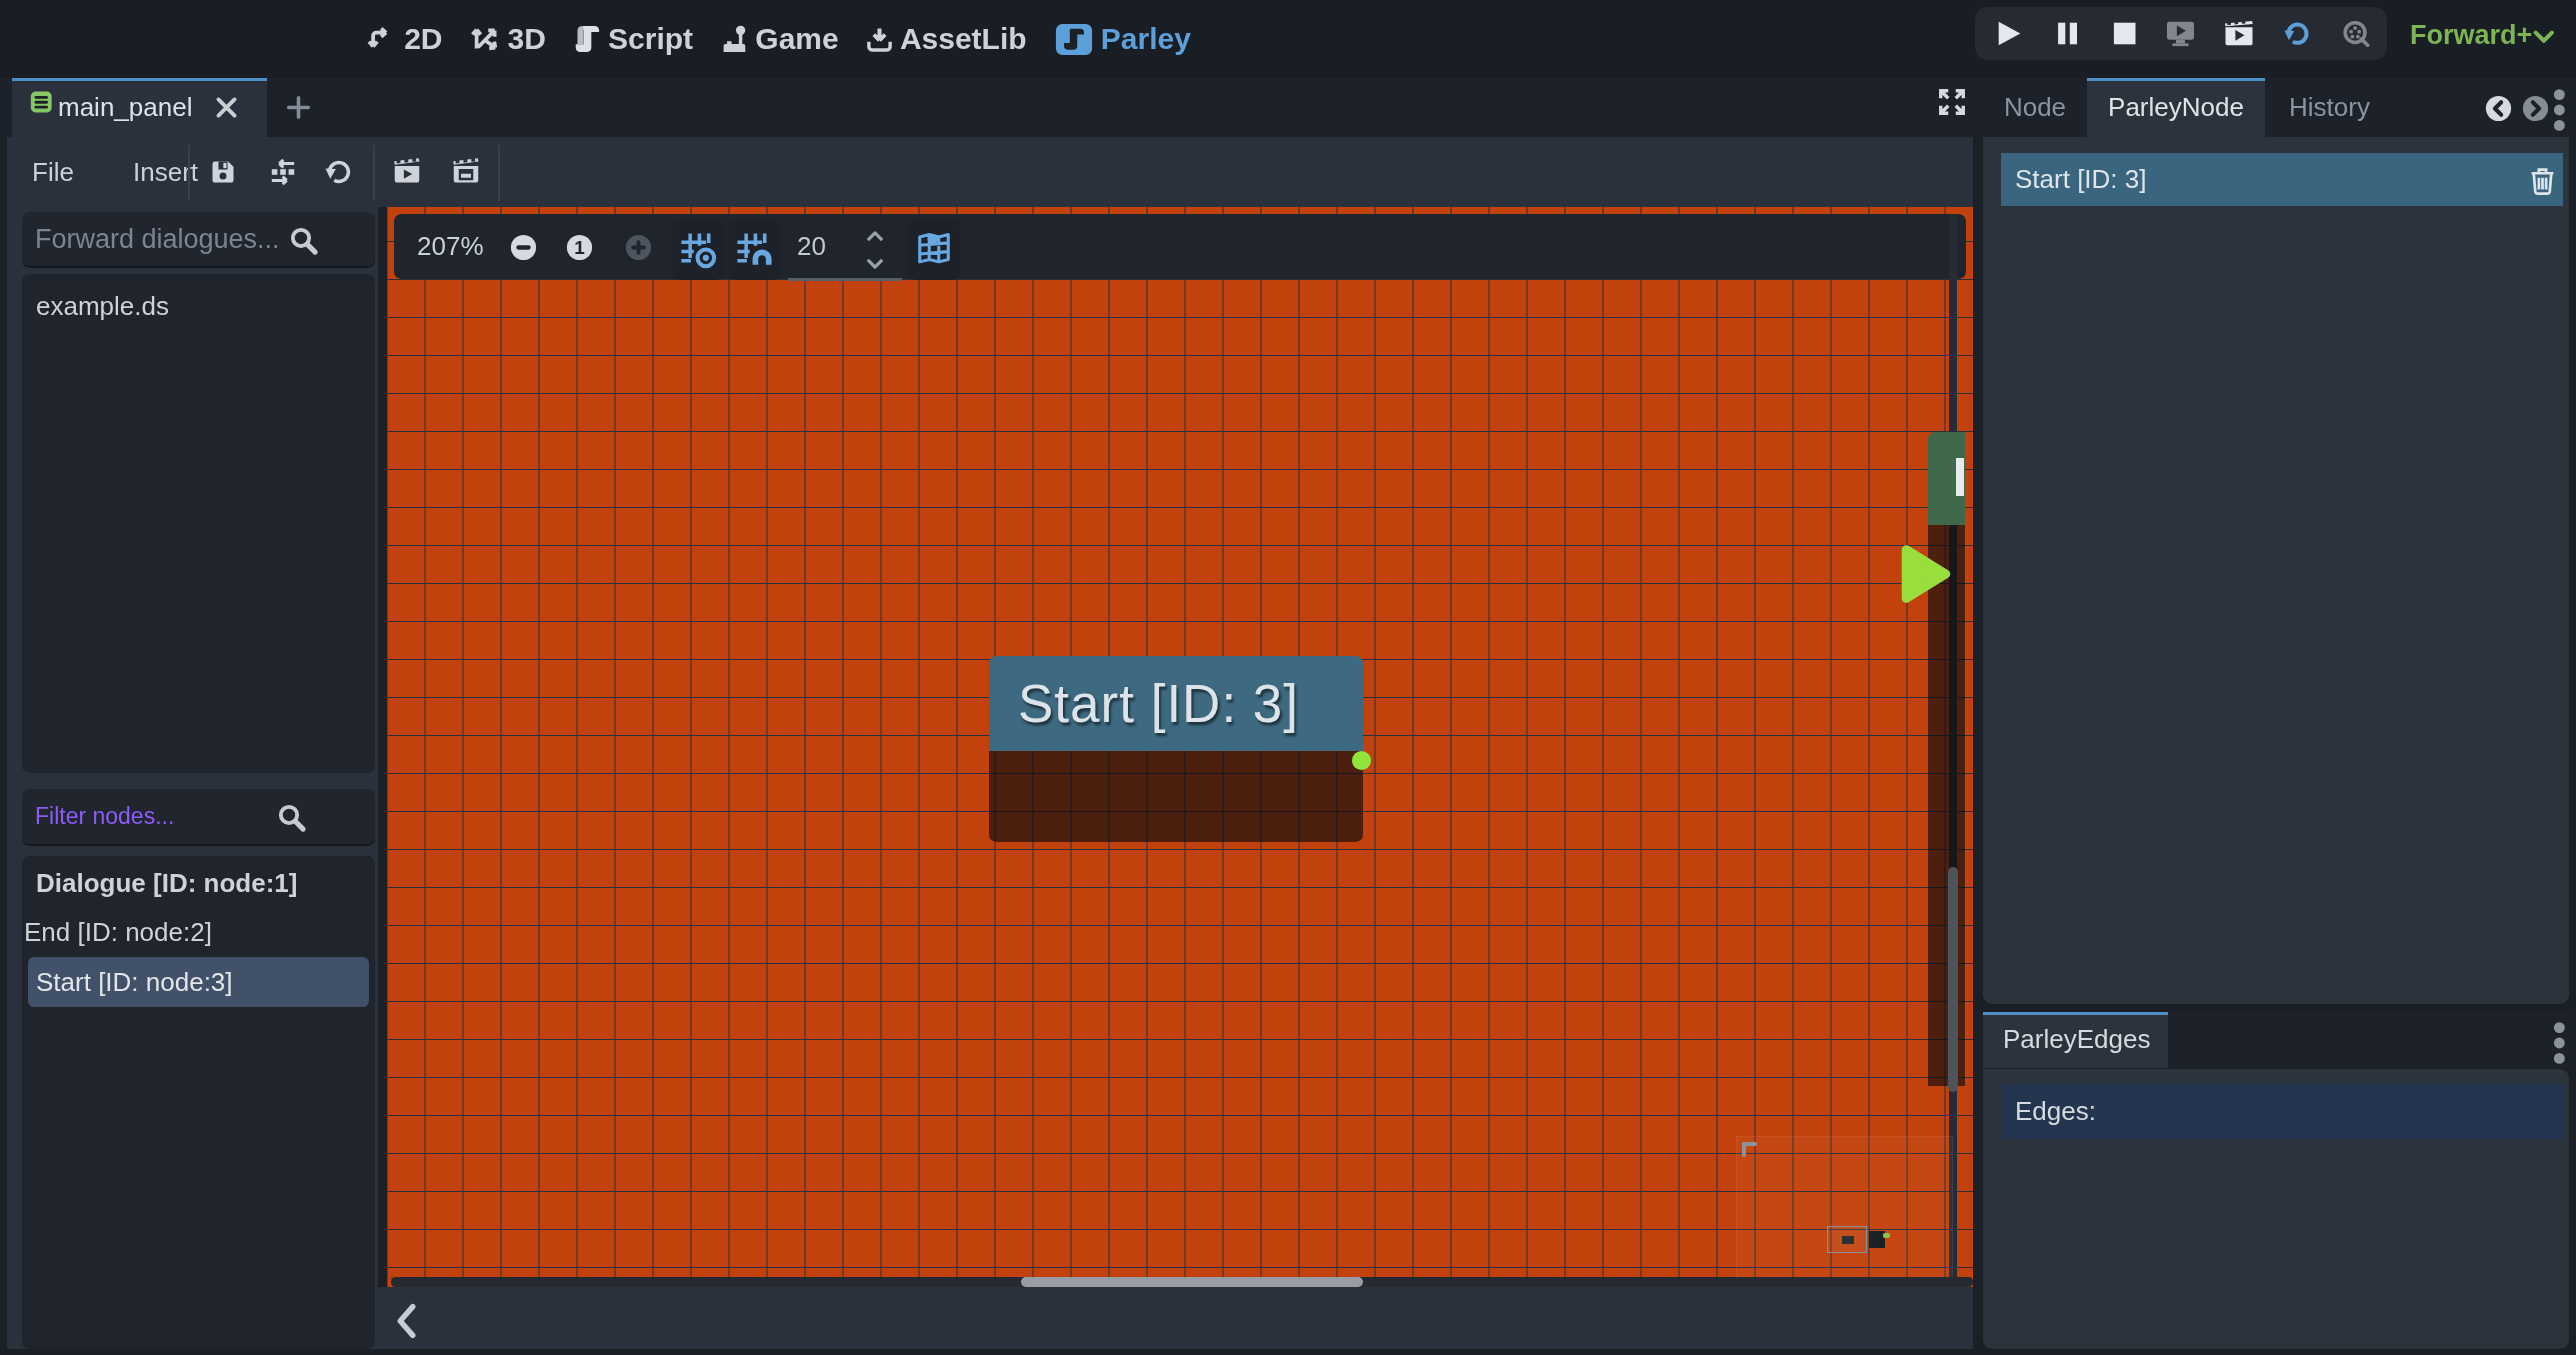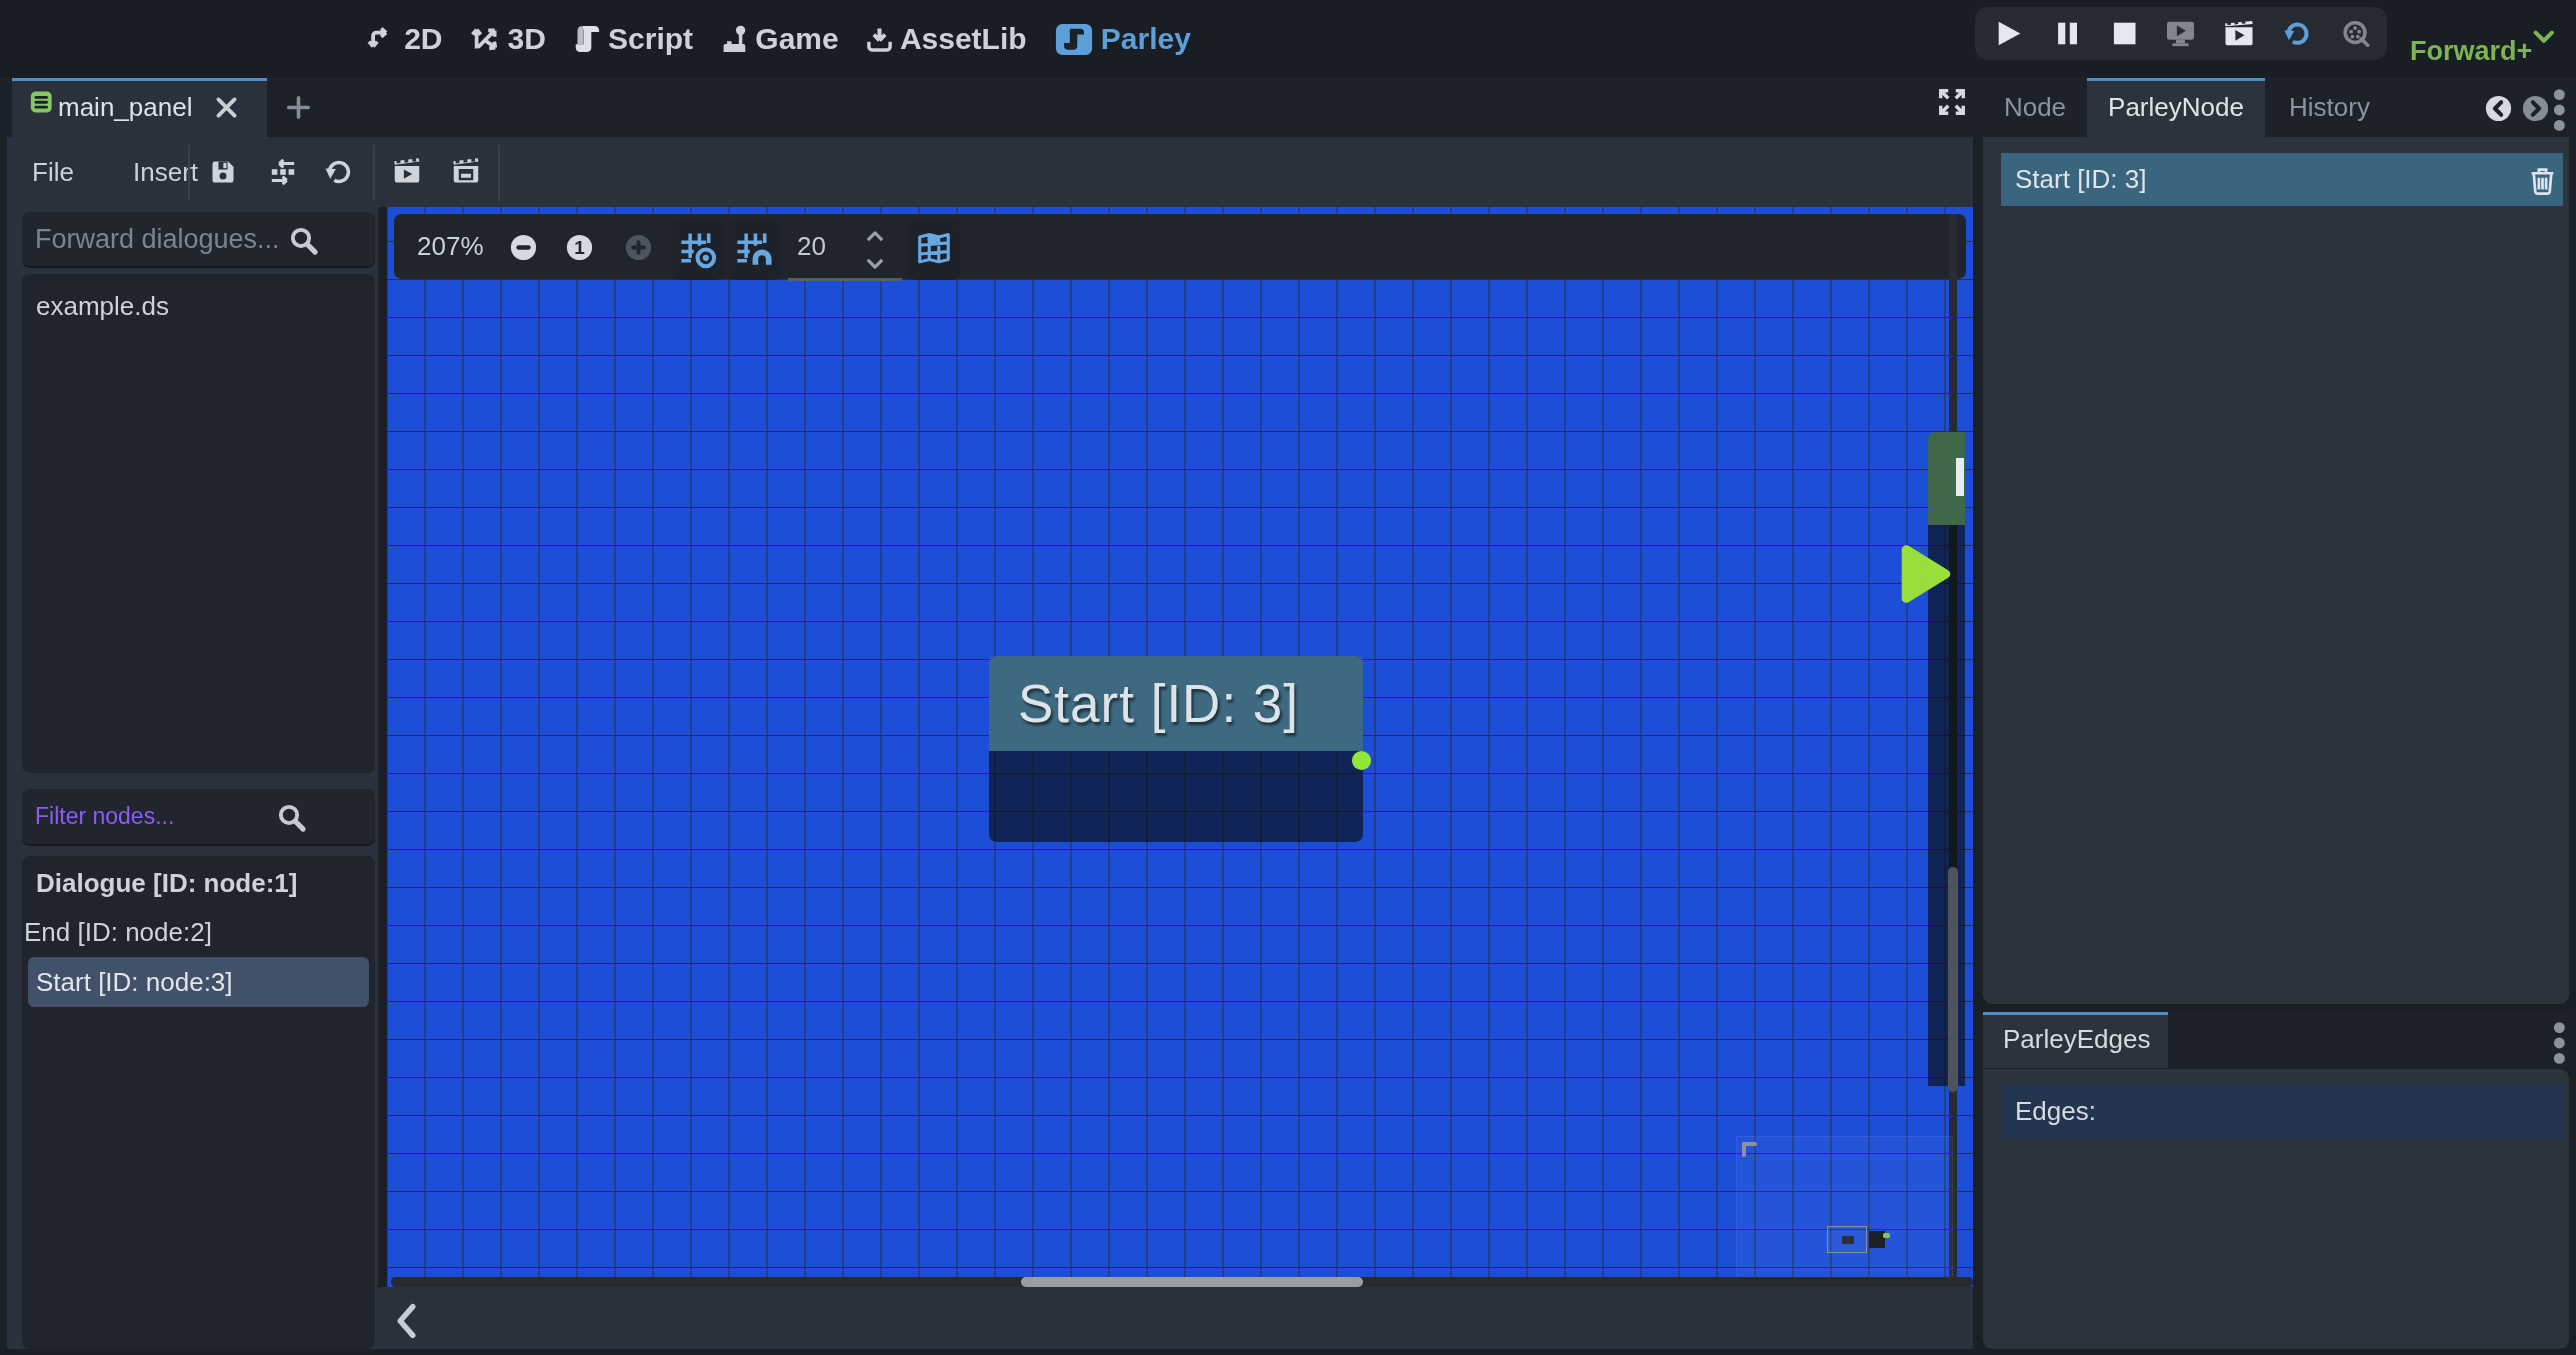--- a/index.html
+++ b/index.html
@@ -87,21 +87,21 @@
   <g transform="translate(390,0)">
       <circle cx="14" cy="14" r="11" fill="none" stroke="#82878e" stroke-width="4"></circle>
       <circle cx="14" cy="9" r="2.1" fill="#82878e"></circle>
       <circle cx="9.5" cy="13" r="2.1" fill="#82878e"></circle>
       <circle cx="18.5" cy="13" r="2.1" fill="#82878e"></circle>
       <circle cx="11" cy="18.5" r="2.1" fill="#82878e"></circle>
       <circle cx="17" cy="18.5" r="2.1" fill="#82878e"></circle>
       <path d="M21 21 l7 7" stroke="#82878e" stroke-width="4" stroke-linecap="round"></path>
     </g>
 </svg>
-<div class="abs" style="left:2410px;top:0;height:71px;display:flex;align-items:center;font-weight:bold;font-size:27px;color:#7db454;margin-top:16px;">Forward+</div>
+<div class="abs" style="left:2410px;top:0;height:71px;display:flex;align-items:center;font-weight:bold;font-size:27px;color:#7db454;">Forward+</div>
 <svg class="abs" style="left:2532px;top:29px;" width="23.6" height="16.3" viewBox="0 0 26 18">
     <path d="M4 4 L13 13 L22 4" stroke="#7db454" stroke-width="4.5" fill="none" stroke-linecap="round" stroke-linejoin="round"></path>
   </svg>
 
 <div class="abs" id="tabrow" style="left:0;top:78px;width:2576px;height:59px;background:#1d222a;"></div>
 <div class="abs" id="maintab" style="left:11.8px;top:78px;width:255px;height:59px;background:#2b313c;border-top:3.6px solid #4e8fc4;"></div>
 <svg class="abs" style="left:29px;top:89px;" width="24.5" height="26" viewBox="0 0 16 16">
     <rect x="1.2" y="1.2" width="13.6" height="13.6" rx="3" fill="#83c863"></rect>
     <rect x="3.6" y="4" width="8.8" height="1.9" rx="0.9" fill="#1d222a"></rect>
     <rect x="3.6" y="7.2" width="8.8" height="1.9" rx="0.9" fill="#1d222a"></rect>
@@ -195,21 +195,21 @@
     <circle cx="6.7" cy="6.7" r="4.2" fill="none" stroke="#c6cbd2" stroke-width="2"></circle>
     <path d="M10 10 l4 4" stroke="#c6cbd2" stroke-width="2.6" stroke-linecap="round"></path>
   </svg>
 
 <div class="abs" style="left:22px;top:856px;width:353px;height:493px;background:#20252d;border-radius:7.3px;"></div>
 <div class="abs" style="left:36px;top:859px;width:326px;height:49px;display:flex;align-items:center;font-size:26px;color:#ced3d9;font-weight:bold;">Dialogue [ID: node:1]</div>
 <div class="abs" style="left:24px;top:908px;width:326px;height:49px;display:flex;align-items:center;font-size:26px;color:#ced3d9;">End [ID: node:2]</div>
 <div class="abs" style="left:28px;top:957px;width:341px;height:50px;background:#42516a;border-radius:6.3px;"></div>
 <div class="abs" style="left:36px;top:957px;width:326px;height:50px;display:flex;align-items:center;font-size:26px;color:#e2e6ea;">Start [ID: node:3]</div>
 
-<div class="abs" id="canvas" style="left:387px;top:207px;width:1586px;height:1080px;background:#1d4ed8;overflow:hidden;">
+<div class="abs" id="canvas" style="left:387px;top:207px;width:1586px;height:1080px;background:#c2410c;overflow:hidden;">
   <div class="abs" style="left:0;top:0;width:1586px;height:1080px;
     background-image:linear-gradient(to right,#2a2f38 0.9px,transparent 0.9px),linear-gradient(to bottom,#2a2f38 0.9px,transparent 0.9px);
     background-size:38px 38px;background-position:-0.5px 34px;"></div>
 
   <div class="abs" style="left:7.3px;top:7.3px;width:1572px;height:65px;background:#20242c;border-radius:7.3px;"></div>
   <div class="abs" style="left:30px;top:7.3px;height:65px;display:flex;align-items:center;font-size:26px;color:#ccd2d9;">207%</div>
   <svg class="abs" style="left:123px;top:27px;" width="27" height="27" viewBox="0 0 30 30">
       <circle cx="15" cy="15" r="14" fill="#d5dade"></circle>
       <rect x="7" y="12.6" width="16" height="4.8" rx="2.4" fill="#21262e"></rect>
     </svg>

